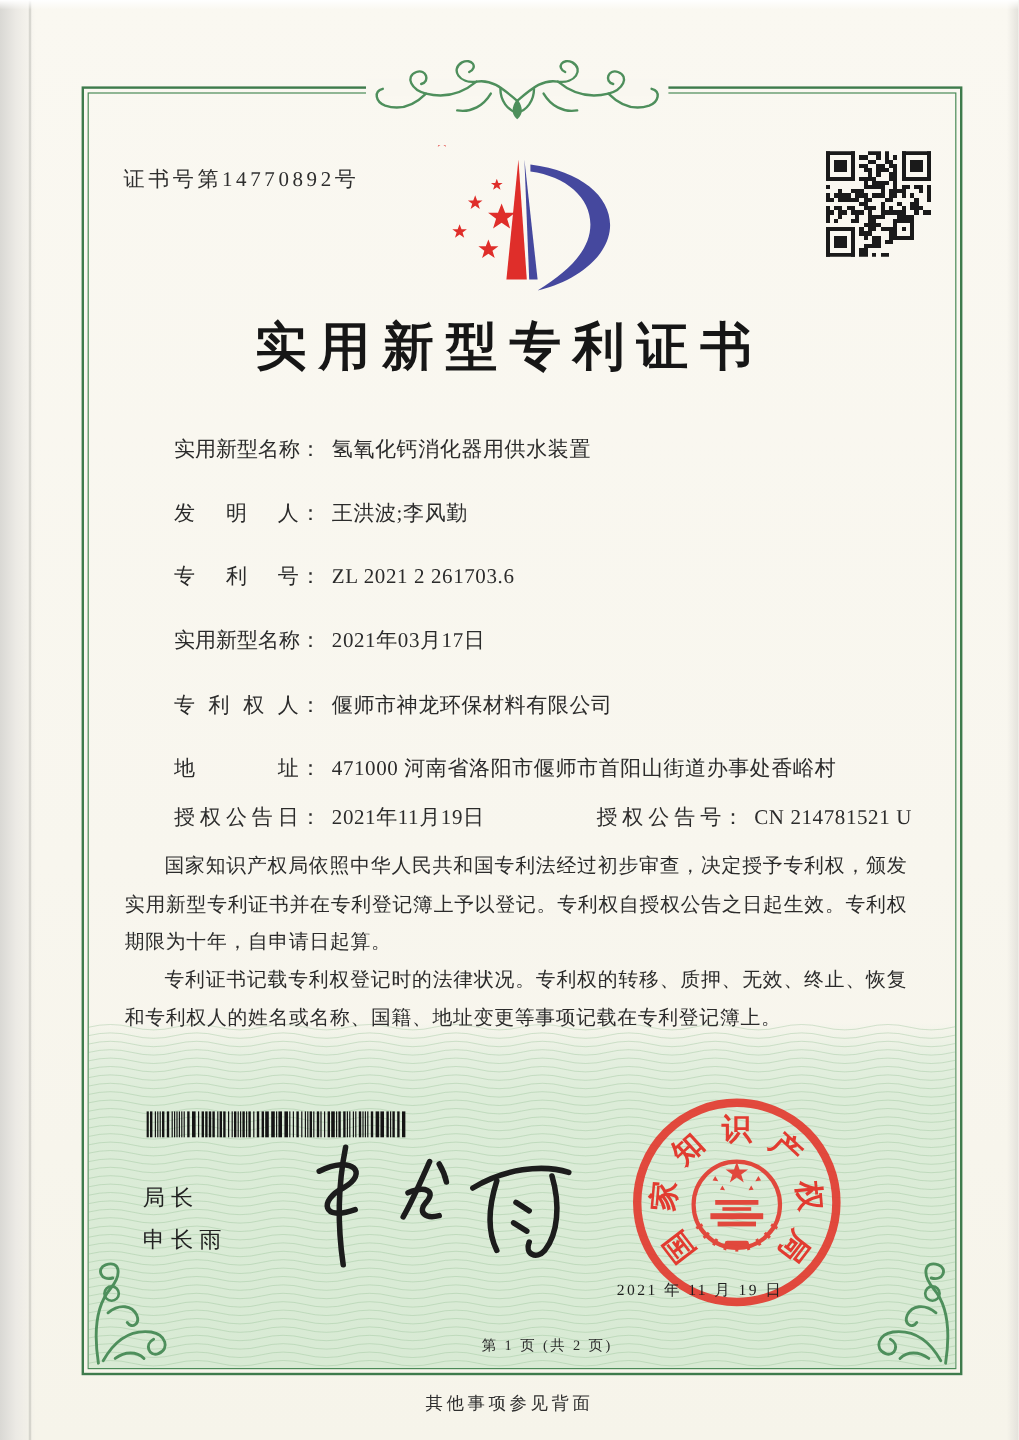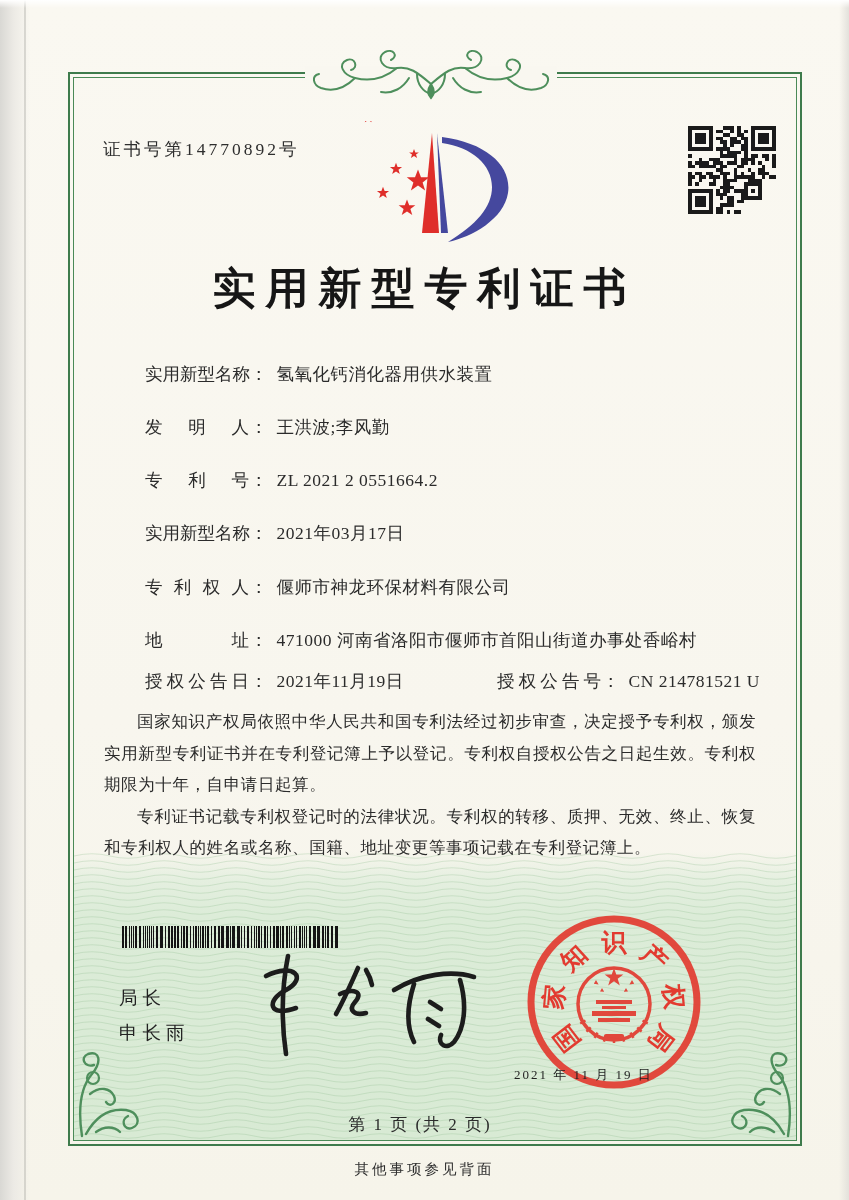--- a/index.html
+++ b/index.html
@@ -54,21 +54,21 @@
   .barcode{position:absolute;left:122px;top:926px;width:216px;height:22px;}
 
   .sig-title{position:absolute;left:119px;top:985px;font-size:18.5px;letter-spacing:5px;color:#222;}
   .sig-name{position:absolute;left:119px;top:1020px;font-size:18.5px;letter-spacing:5px;color:#222;}
   .signature{position:absolute;left:248px;top:942px;width:235px;height:125px;}
 
   .seal{position:absolute;left:524px;top:912px;width:180px;height:180px;}
   .seal-date{position:absolute;left:514px;top:1066px;font-size:13px;letter-spacing:2px;color:#1f1f1f;}
 
   .page-info{position:absolute;left:68px;width:704px;top:1113px;text-align:center;
-    font-size:17px;letter-spacing:2px;color:#2b2b2b;}
+    font-size:12px;letter-spacing:2px;color:#2b2b2b;padding-left:36px;}
   .footer-note{position:absolute;left:0;right:0;top:1160px;text-align:center;
     font-size:14.5px;letter-spacing:3px;color:#2e2e2e;}
 </style>
 </head>
 <body>
 
 <div class="page">
   <div class="scan-edge-left"></div>
   <div class="scan-edge-right"></div>
   <div class="scan-edge-top"></div>
@@ -386,21 +386,21 @@
   <div class="title">实用新型专利证书</div>
 
   <div class="fields">
     <div class="field-row" style="top:2px">
       <span class="field-label">实用新型名称</span><span class="colon">：</span><span class="field-value">氢氧化钙消化器用供水装置</span>
     </div>
     <div class="field-row" style="top:55px">
       <span class="field-label">发明人</span><span class="colon">：</span><span class="field-value">王洪波;李风勤</span>
     </div>
     <div class="field-row" style="top:108px">
-      <span class="field-label">专利号</span><span class="colon">：</span><span class="field-value">ZL 2021 2 0551664.2</span>
+      <span class="field-label">专利号</span><span class="colon">：</span><span class="field-value">ZL 2021 2 261703.6</span>
     </div>
     <div class="field-row" style="top:161px">
       <span class="field-label">实用新型名称</span><span class="colon">：</span><span class="field-value">2021年03月17日</span>
     </div>
     <div class="field-row" style="top:215px">
       <span class="field-label">专利权人</span><span class="colon">：</span><span class="field-value">偃师市神龙环保材料有限公司</span>
     </div>
     <div class="field-row" style="top:268px">
       <span class="field-label">地址</span><span class="colon">：</span><span class="field-value">471000 河南省洛阳市偃师市首阳山街道办事处香峪村</span>
     </div>

